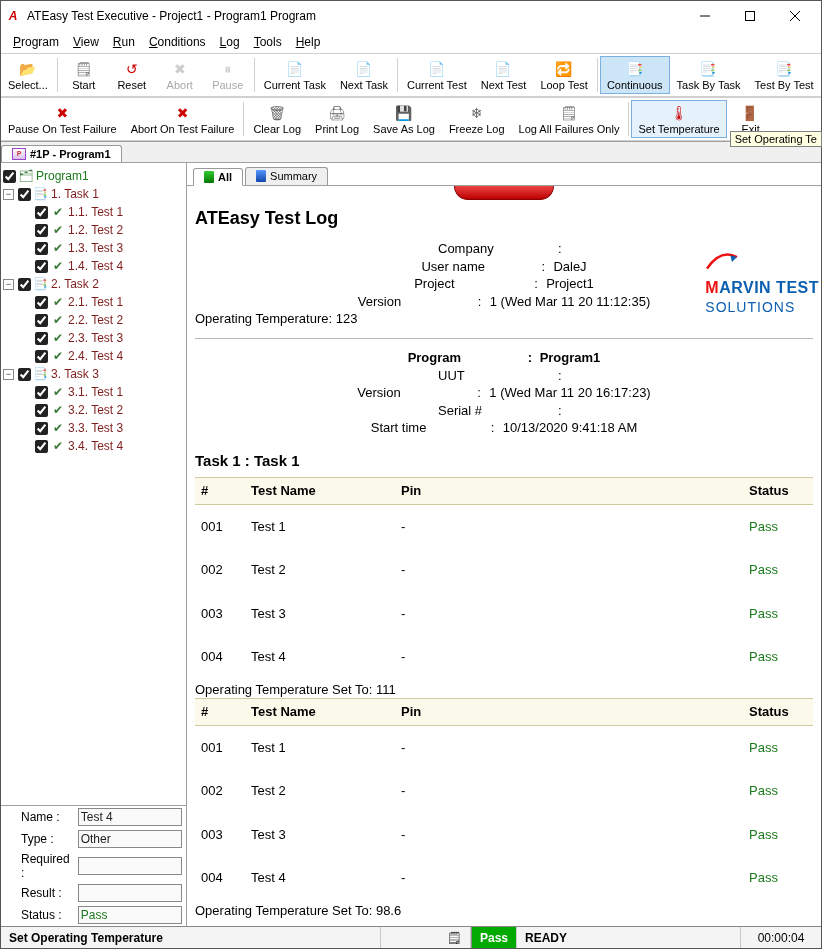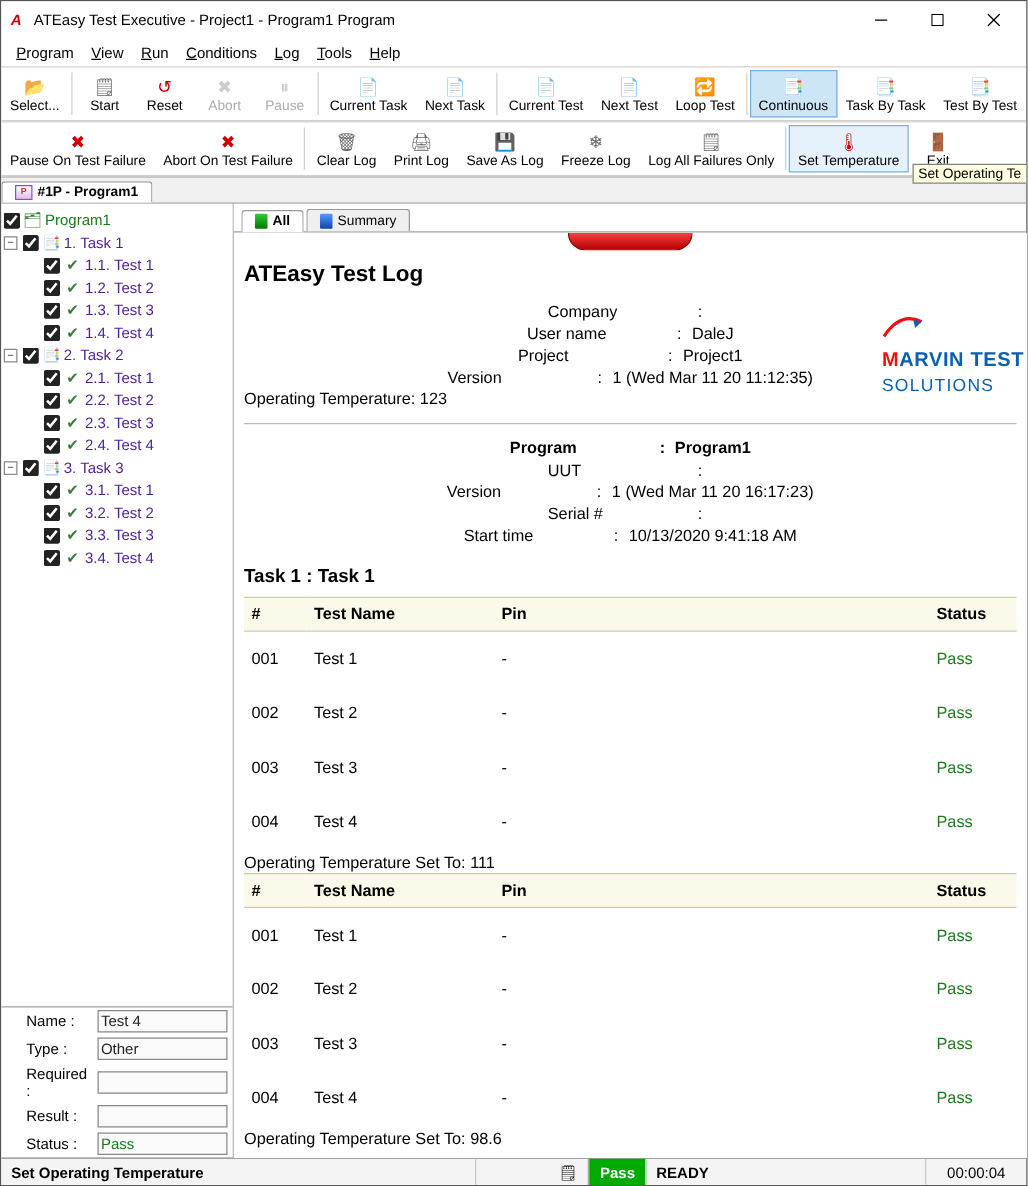--- a/index.html
+++ b/index.html
@@ -85,41 +85,41 @@
   width:186px; min-width:186px; display:flex; flex-direction:column; border-right:1px solid #a0a0a0;
 }
 .tree {
   flex:1; overflow:auto; background:#fff; padding:4px 2px; font-size:12px;
 }
 .tree .node { display:flex; align-items:center; height:18px; gap:2px; white-space:nowrap; }
 .tree .tw { width:11px; height:11px; border:1px solid #888; display:inline-flex; align-items:center; justify-content:center; font-size:9px; line-height:9px; color:#333; margin-right:2px;}
 .tree .spacer { display:inline-block; width:14px; }
 .tree .chk { width:13px; height:13px; accent-color:#222; }
 .tree .nico { width:16px; font-size:12px; color:#3a7a3a; text-align:center;}
-.tree .nlbl { color:#4c1d95; }
+.tree .nlbl { color:#7f1d1d; }
 .tree .nlbl.root { color:#1c7a1c; }
 
 .props {
   border-top:1px solid #a0a0a0; background:#fff; font-size:12px;
 }
 .props table { border-collapse:collapse; width:100%; }
 .props td { padding:2px 4px; }
 .props td.k { width:58px;padding-left:20px; }
 .props td.v input {
   width:100%; font-size:12px; border:1px solid #888; background:#fafafa; padding:1px 2px; color:#222;
 }
 .props td.v input.pass { color:#1c7a1c; }
 
 
 .right { flex:1; display:flex; flex-direction:column; min-width:0; }
 .log-tabs {
   display:flex; gap:2px; padding:4px 6px 0 6px; border-bottom:1px solid #a0a0a0; background:#fff;
 }
 .log-tab {
-  display:flex; align-items:center; gap:4px; padding:2px 10px;
+  display:flex; align-items:flex-start; gap:4px; padding:2px 10px;
   border:1px solid #999; border-bottom:none; background:#efefef;
   border-top-left-radius:3px; border-top-right-radius:3px; font-size:11px;
 }
 .log-tab.active { background:#fff; font-weight:bold; border-bottom:1px solid #fff; position:relative; top:1px;}
 .log-tab .dot { width:10px;height:12px; }
 .log-tab .dot.green { background:linear-gradient(#3c3,#070); border-radius:1px; }
 .log-tab .dot.blue { background:linear-gradient(#59f,#14a); border-radius:1px; }
 
 .log-wrap { position:relative; flex:1; display:flex; min-height:0; }
 .log-body {

